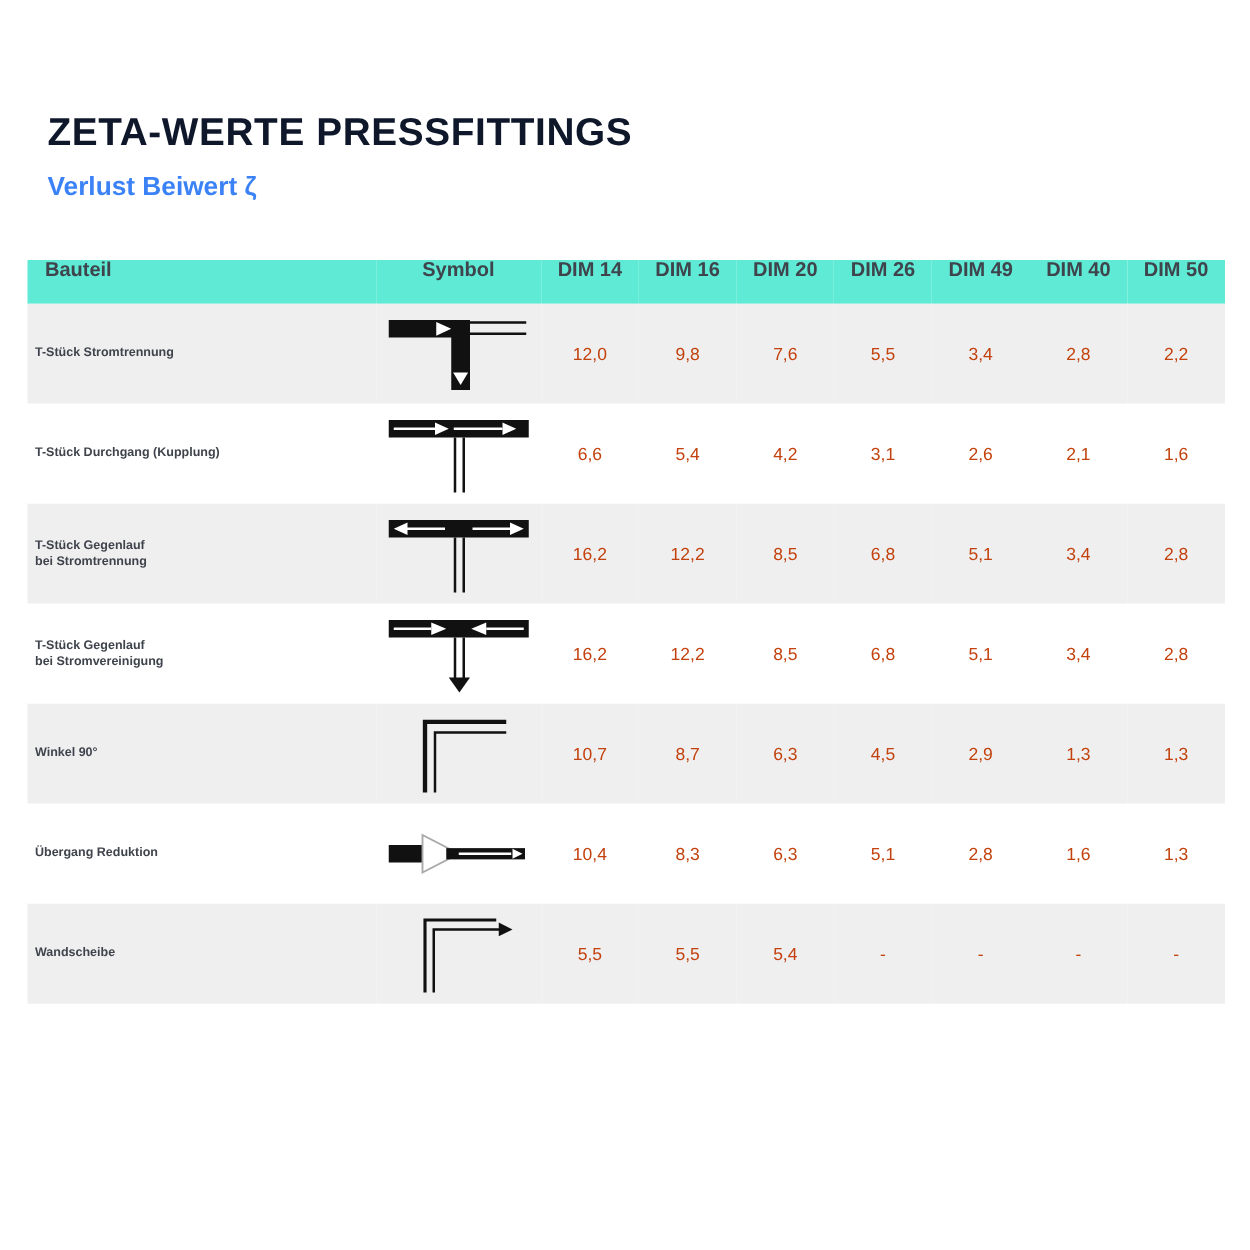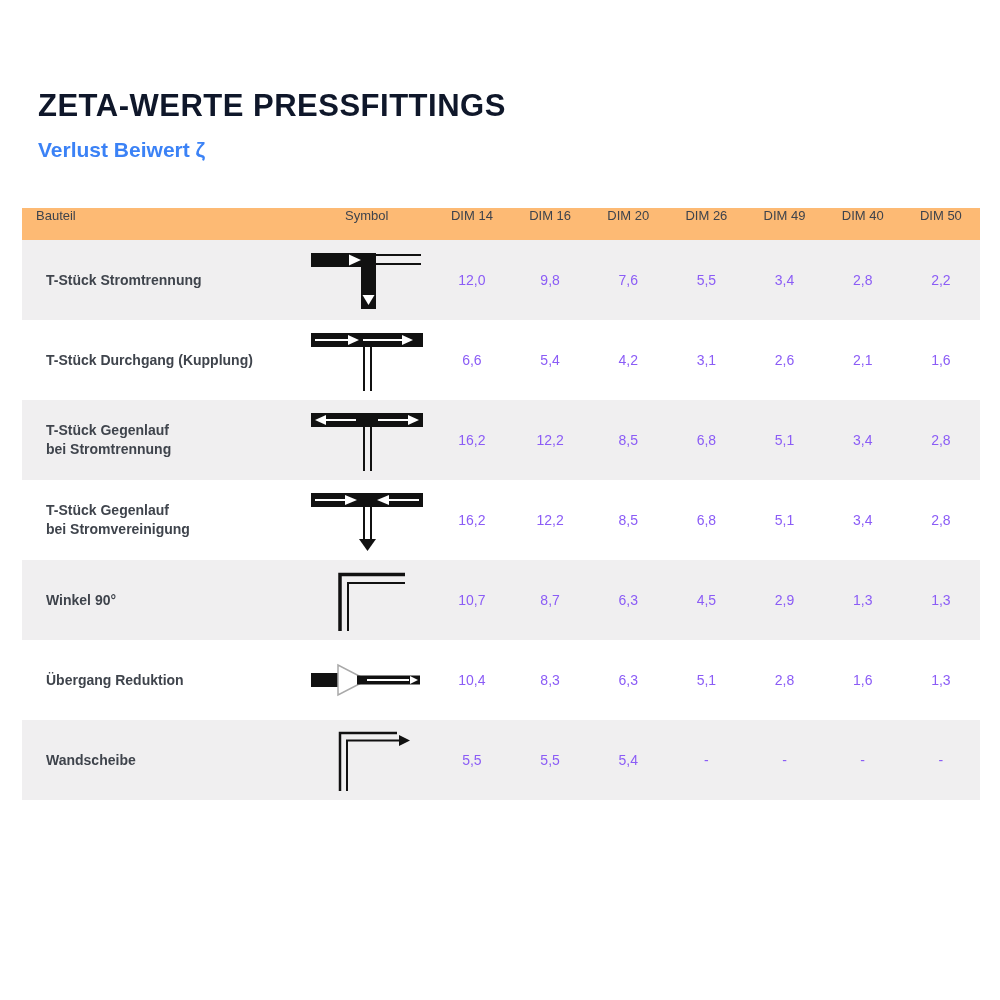--- a/index.html
+++ b/index.html
@@ -17,37 +17,37 @@
     font-size:21px;font-weight:700;color:#3b82f6;margin:0 0 46px 0;
   }
   table.zeta{
     border-collapse:collapse;width:958px;margin-left:-16px;
     table-layout:fixed;
   }
   table.zeta col.c-name{width:278px;}
   table.zeta col.c-sym{width:132px;}
   table.zeta col.c-dim{width:78px;}
   thead th{
-    font-size:13px;font-weight:400;color:#3e434c;
+    font-size:16px;font-weight:700;color:#3e434c;
     text-align:center;vertical-align:bottom;
-    padding:0 0 17px 0;background:#fdba74;
+    padding:0 0 17px 0;background:#5eead4;
   }
   thead th.h-name{text-align:left;padding-left:14px;}
   tbody tr{height:80px;}
   tbody tr:nth-child(odd){background:#f0eff0;}
   tbody tr:nth-child(even){background:#ffffff;}
   td.cell-name{
-    font-size:14px;font-weight:700;color:#3f444c;
-    padding-left:24px;white-space:pre-line;line-height:1.35;
+    font-size:10px;font-weight:700;color:#3f444c;
+    padding-left:6px;white-space:pre-line;line-height:1.35;
     vertical-align:middle;
   }
   td.cell-symbol{text-align:center;vertical-align:middle;}
   td.cell-symbol svg{display:block;margin:0 auto;}
   td.cell-value{
-    font-size:14px;font-weight:400;color:#8b5cf6;
+    font-size:14px;font-weight:400;color:#c2410c;
     text-align:center;vertical-align:middle;
   }
 </style>
 </head>
 <body>
 
 <div class="page">
   <h1 class="page-title">ZETA-WERTE PRESSFITTINGS</h1>
   <h2 class="page-subtitle">Verlust Beiwert ζ</h2>
 

